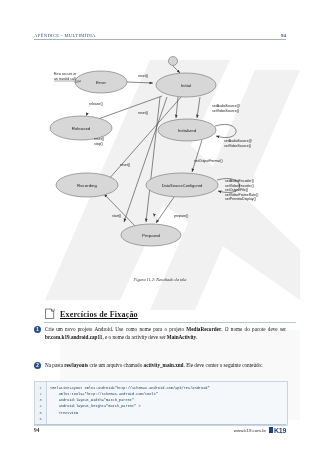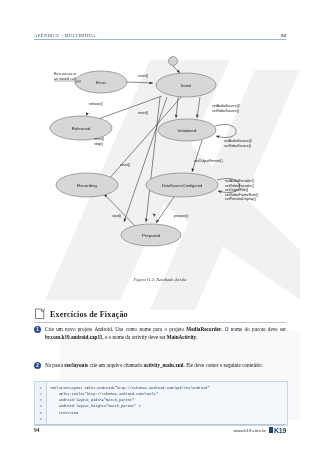--- a/index.html
+++ b/index.html
@@ -27,21 +27,21 @@
 
   
   .figure{position:absolute;left:34px;top:52px;width:252px;height:232px;z-index:2;}
   .diagram{position:absolute;inset:0;}
   .figcap{
     position:absolute;left:34px;top:277px;width:252px;text-align:center;
     font-size:4.3px;color:#333;font-style:italic;z-index:3;
   }
 
   
-  .sec{position:absolute;left:34px;top:308px;width:252px;z-index:3;}
+  .sec{position:absolute;left:44px;top:308px;width:252px;z-index:3;text-decoration:underline;}
   .sec-row{display:flex;align-items:center;gap:5px;}
   .sec-title{
     font-family:"Liberation Serif",serif;font-weight:bold;
     font-size:8px;color:#1a1a1a;letter-spacing:.2px;
   }
   .sec-rule{margin-top:2px;height:.7px;background:#b9c6d6;}
 
   
   .ex{position:absolute;left:34px;width:252px;z-index:3;display:flex;gap:4px;}
   .ex1{top:325px;}

